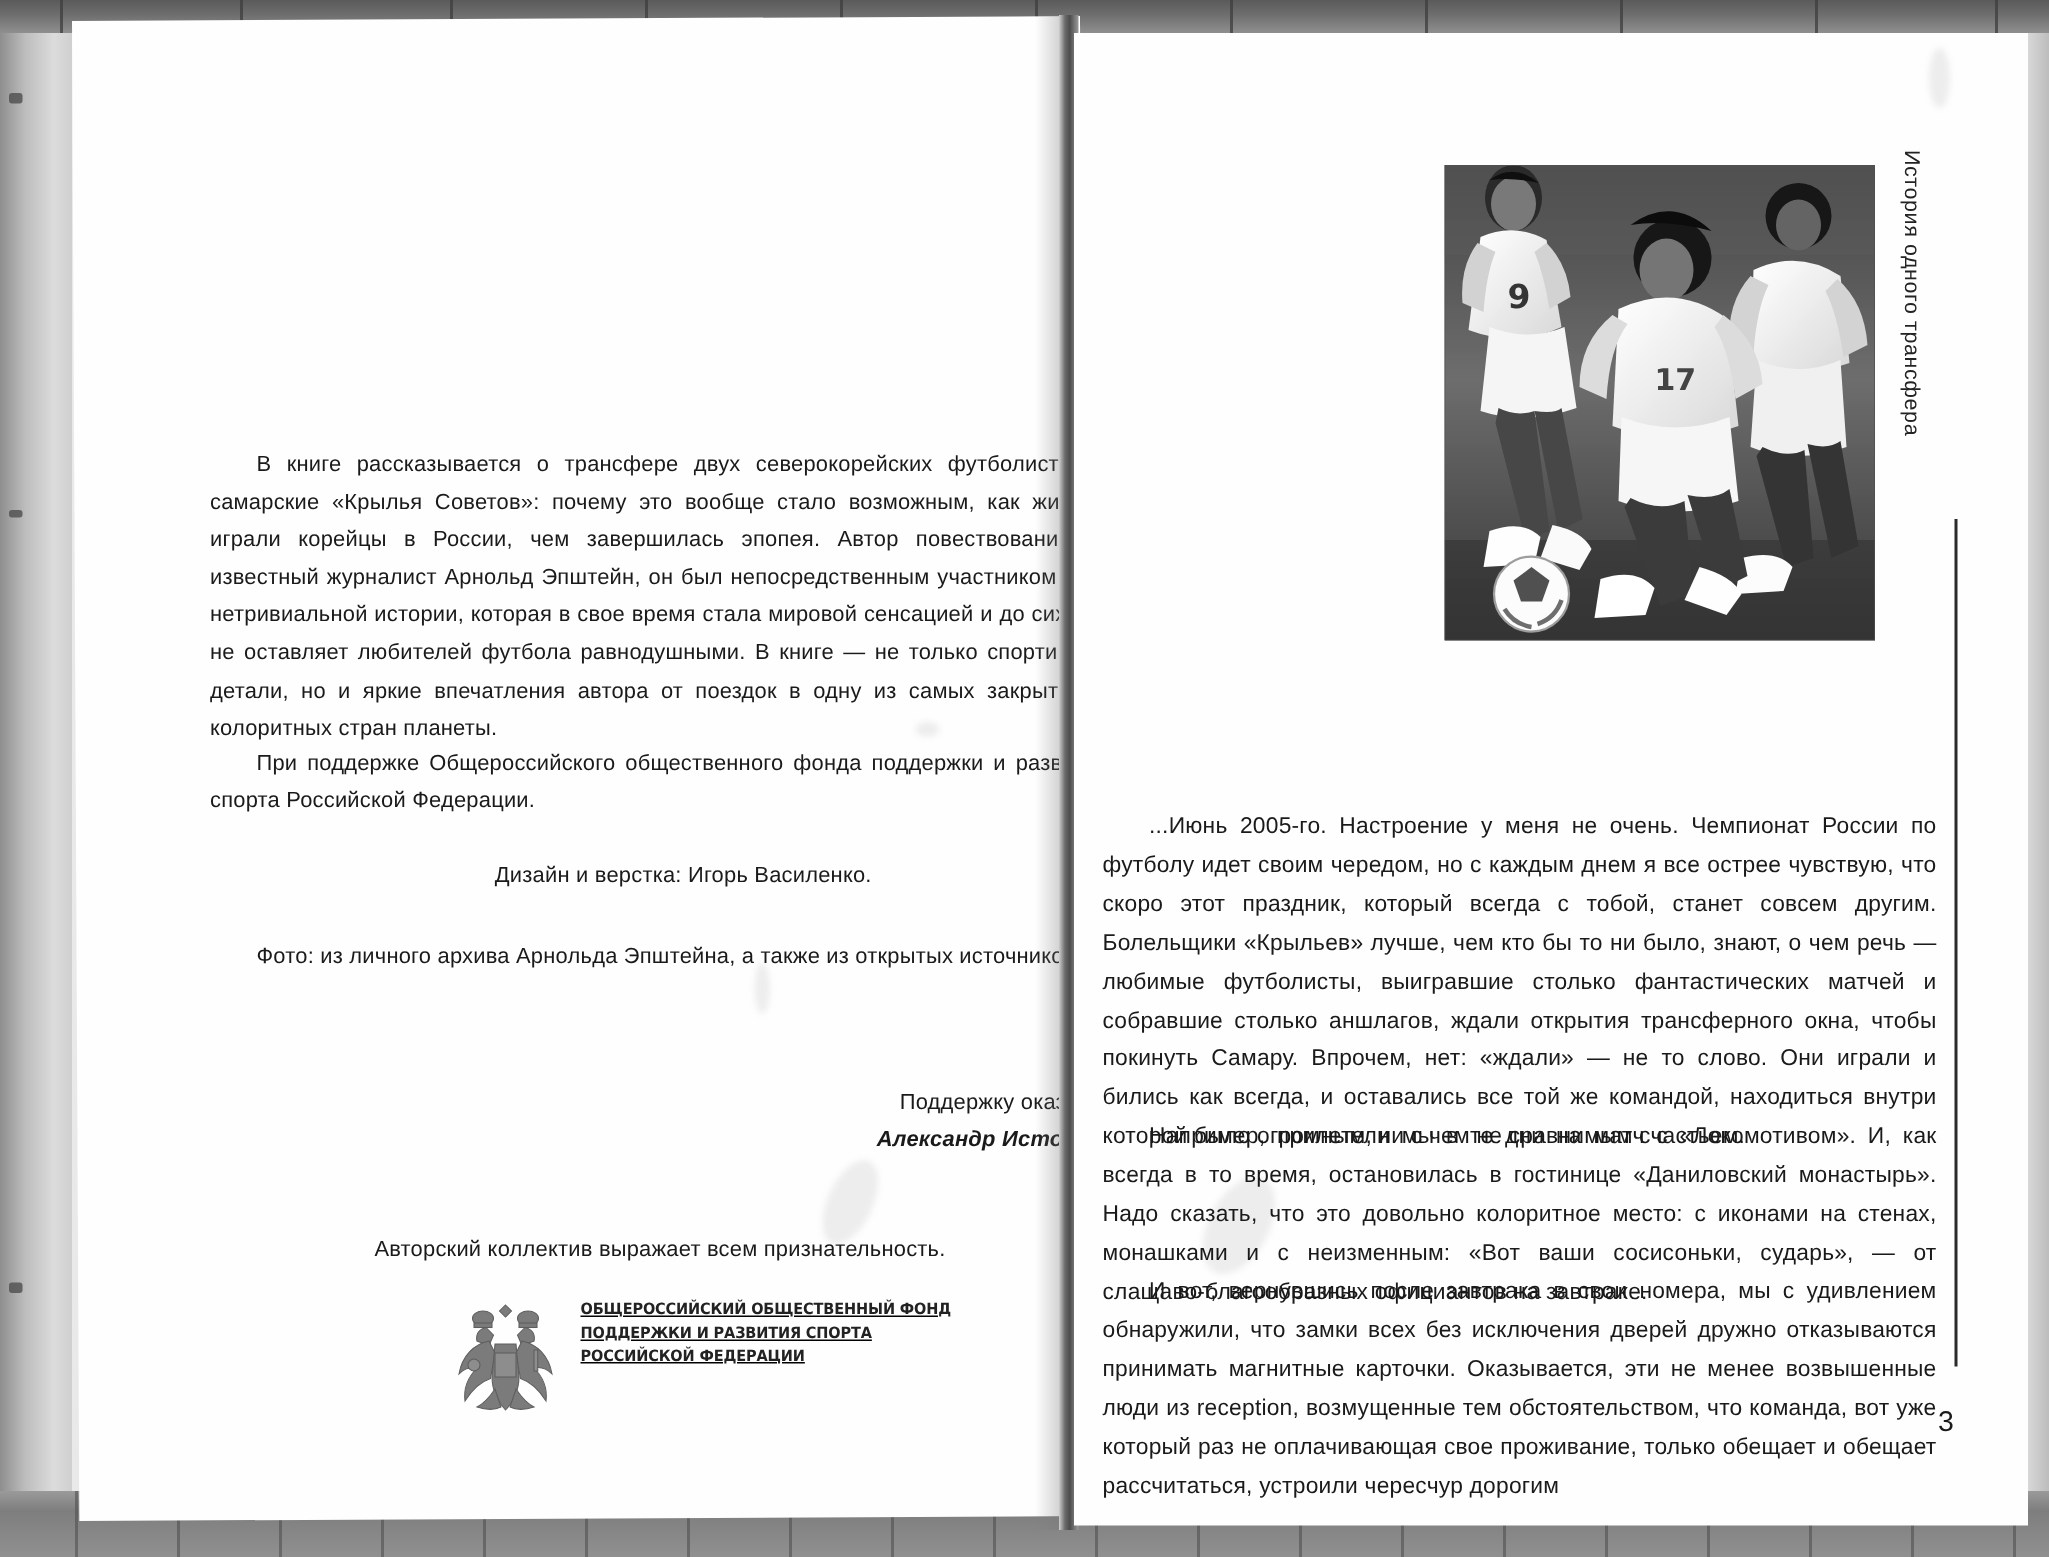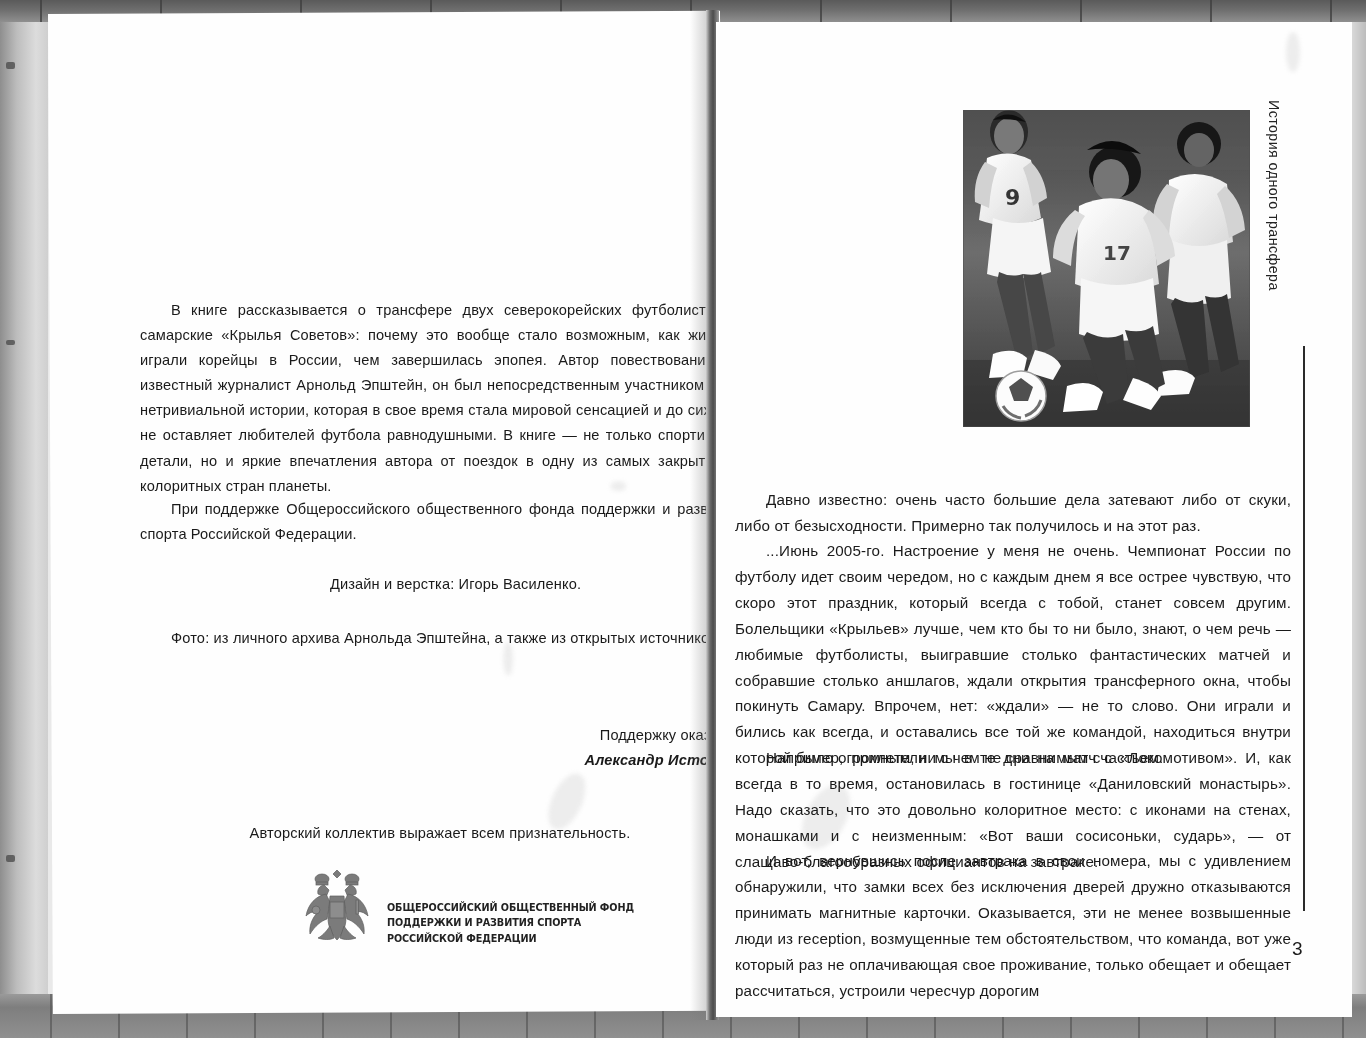--- a/index.html
+++ b/index.html
@@ -197,22 +197,23 @@
     border: 1.6px solid #1c1c1c;
     padding: 0 2px 1px 2px;
   }
 
   
   .logo-wrap {
     position: absolute;
     left: 300px;
     top: 866px;
     display: flex;
-    align-items: flex-end;
+    align-items: flex-start;
     gap: 13px;
+    text-decoration: underline;
   }
   .logo-emblem { width: 74px; height: 80px; }
   .logo-text {
     font-family: "DejaVu Sans", sans-serif;
     font-weight: bold;
     font-size: 10.4px;
     line-height: 15.5px;
     color: #222;
     letter-spacing: -0.1px;
     transform: scaleX(0.93);
@@ -394,21 +395,20 @@
       <g>
         <circle cx="58" cy="286" r="25" fill="#efefef" stroke="#9a9a9a" stroke-width="1.5"></circle>
         <path d="M58 268 l12 9 -5 14 -14 0 -5 -14z" fill="#3a3a3a" opacity=".85"></path>
         <path d="M40 296 q6 10 18 12" stroke="#3a3a3a" stroke-width="3" fill="none" opacity=".7"></path>
         <path d="M78 290 q-4 12 -16 16" stroke="#3a3a3a" stroke-width="3" fill="none" opacity=".7"></path>
       </g>
       <rect width="287" height="317" fill="none" stroke="#555" stroke-width="1"></rect>
     </svg>
   </div>
 
-  <div class="body-text right-col indent" style="top:487px;">Давно известно: очень часто большие дела затевают либо от скуки, либо от безысходности. Примерно так получилось и на этот раз.</div>
 
   <div class="body-text right-col indent" style="top:538px;">...Июнь 2005-го. Настроение у меня не очень. Чемпионат России по футболу идет своим чередом, но с каждым днем я все острее чувствую, что скоро этот праздник, который всегда с тобой, станет совсем другим. Болельщики «Крыльев» лучше, чем кто бы то ни было, знают, о чем речь — любимые футболисты, выигравшие столько фантастических матчей и собравшие столько аншлагов, ждали открытия трансферного окна, чтобы покинуть Самару. Впрочем, нет: «ждали» — не то слово. Они играли и бились как всегда, и оставались все той же командой, находиться внутри которой было огромным, ни с чем не сравнимым счастьем.</div>
 
   <div class="body-text right-col indent" style="top:745px;">Например, прилетели мы в те дни на матч с «Локомотивом». И, как всегда в то время, остановилась в гостинице «Даниловский монастырь». Надо сказать, что это довольно колоритное место: с иконами на стенах, монашками и с неизменным: «Вот ваши сосисоньки, сударь», — от слащаво-благообразных официантов на завтраке.</div>
 
   <div class="body-text right-col indent" style="top:848px;">И вот, вернувшись после завтрака в свои номера, мы с удивлением обнаружили, что замки всех без исключения дверей дружно отказываются принимать магнитные карточки. Оказывается, эти не менее возвышенные люди из reception, возмущенные тем обстоятельством, что команда, вот уже который раз не оплачивающая свое проживание, только обещает и обещает рассчитаться, устроили чересчур дорогим</div>
 
   <div class="running-head">История одного трансфера</div>
   <div class="rule-vertical"></div>
   <div class="page-number">3</div>

